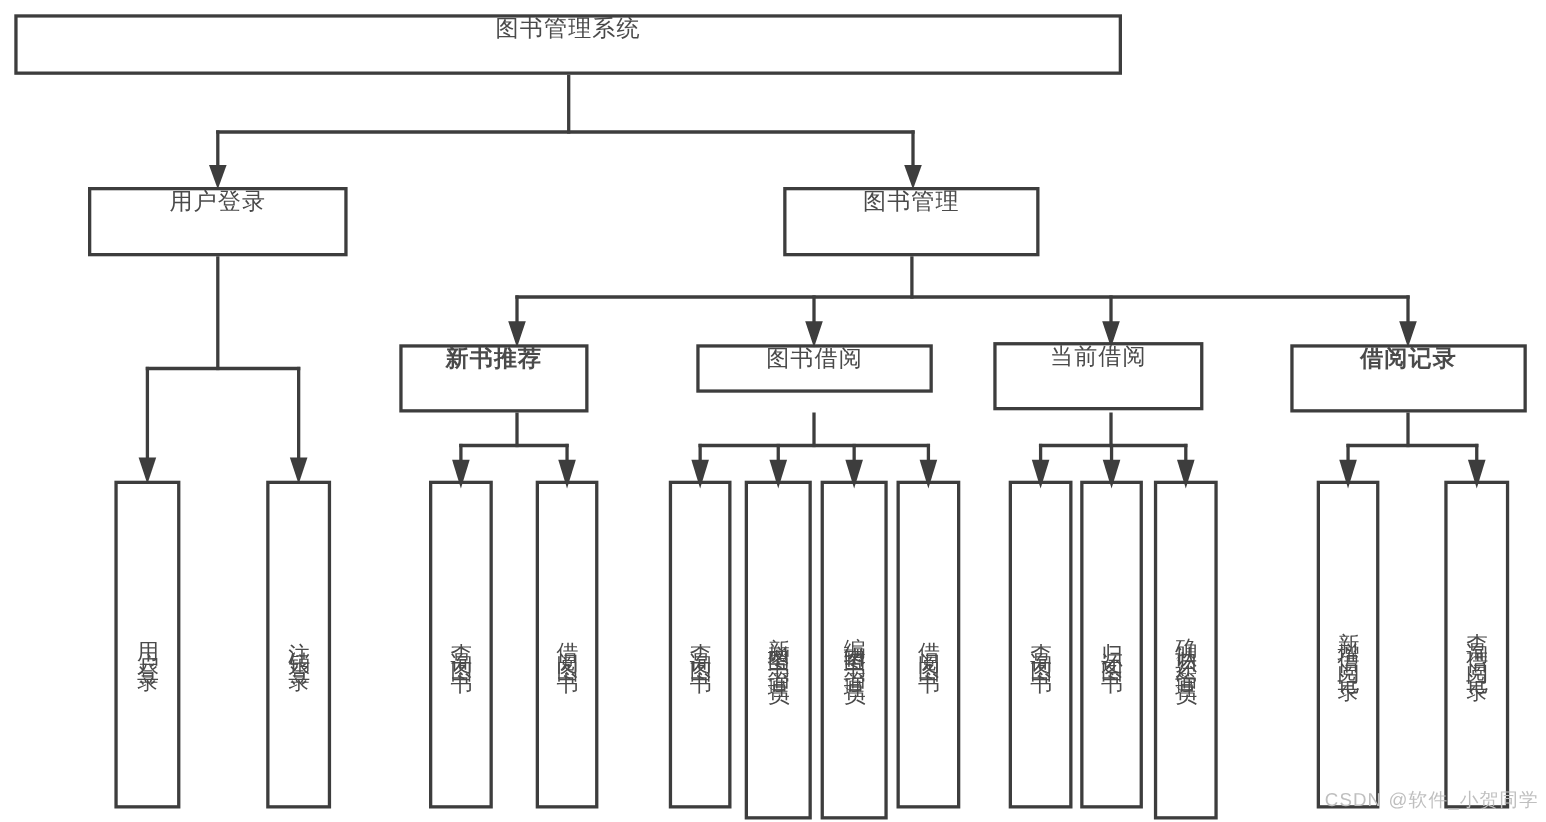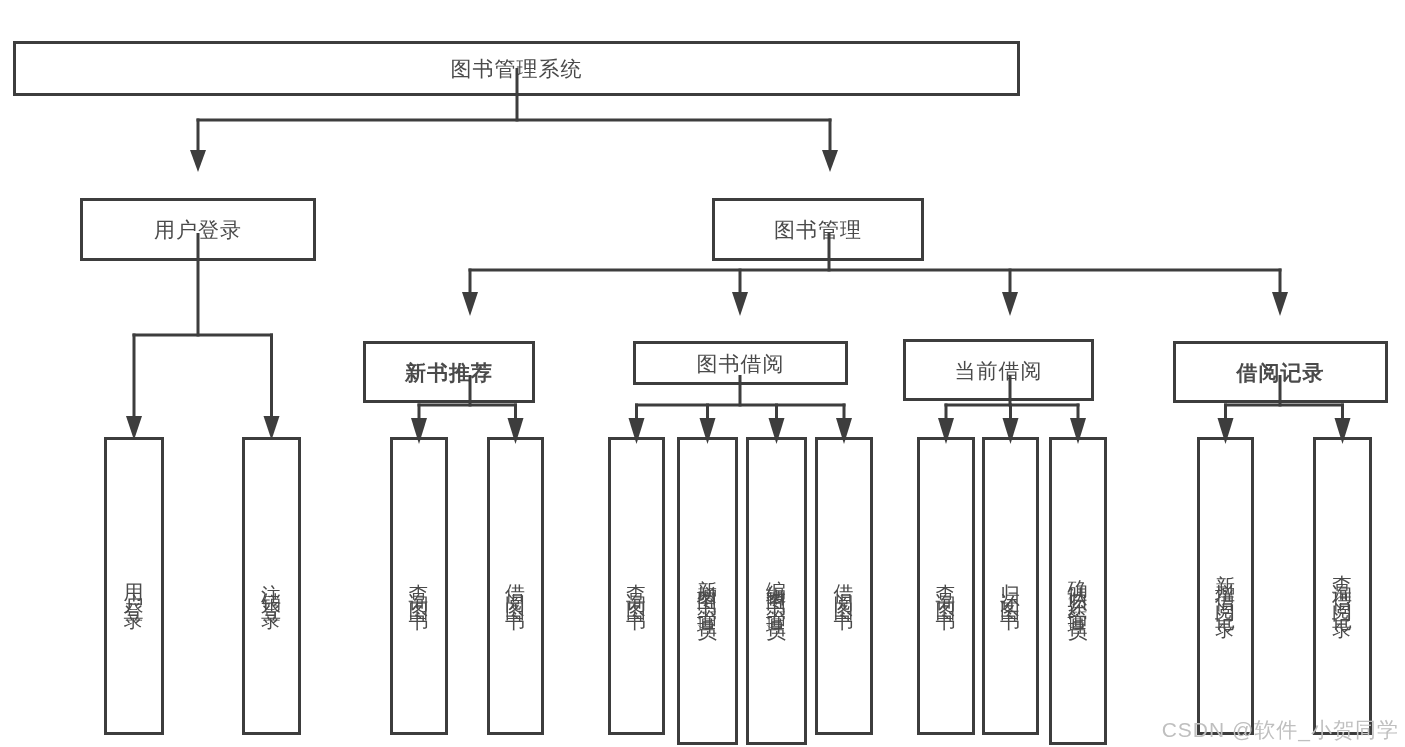--- a/index.html
+++ b/index.html
@@ -29,28 +29,27 @@
     pointer-events: none;
   }
   .connectors line { stroke: currentColor; stroke-width: 3; }
   .connectors polygon { fill: currentColor; stroke: none; }
   .node {
     position: absolute;
     box-sizing: border-box;
     border: 3px solid var(--line);
     background: #ffffff;
     display: flex;
-    align-items: center;
+    align-items: flex-start;
     justify-content: center;
     color: var(--text);
     font-size: 21px;
     letter-spacing: 1px;
     z-index: 2;
     line-height: 1;
-    margin-top: 28px;
   }
   .leaf {
     position: absolute;
     top: 437px;
     height: 298px;
     box-sizing: border-box;
     border: 3px solid var(--line);
     background: #ffffff;
     writing-mode: vertical-rl;
     text-orientation: mixed;
@@ -61,21 +60,21 @@
     font-size: 20px;
     letter-spacing: 9px;
     line-height: 1.1;
     z-index: 2;
   }
   .leaf.tall { height: 308px; letter-spacing: 6px; }
   .watermark {
     position: absolute;
     top: 716px;
     right: 6px;
-    font-size: 21px;
+    font-size: 17px;
     color: var(--watermark);
     letter-spacing: 1px;
     z-index: 5;
     white-space: nowrap;
   }
 </style>
 </head>
 <body>
 
 <div class="canvas">
@@ -149,21 +148,21 @@
     </g>
   </svg>
 
   <div class="node" style="left:13px; top:13px; width:1007px; height:55px;">
     <span>图书管理系统</span>
   </div>
 
   <div class="node" style="left:80px; top:170px; width:236px; height:63px;">
     <span>用户登录</span>
   </div>
-  <div class="node" style="left:712px; top:170px; width:212px; height:63px;">
+  <div class="node" style="left:712px; top:170px; width:233px; height:63px;">
     <span>图书管理</span>
   </div>
 
   <div class="node" style="left:363px; top:313px; width:172px; height:62px;font-weight:bold;">
     <span>新书推荐</span>
   </div>
   <div class="node" style="left:633px; top:313px; width:215px; height:44px;">
     <span>图书借阅</span>
   </div>
   <div class="node" style="left:903px; top:311px; width:191px; height:62px;">

